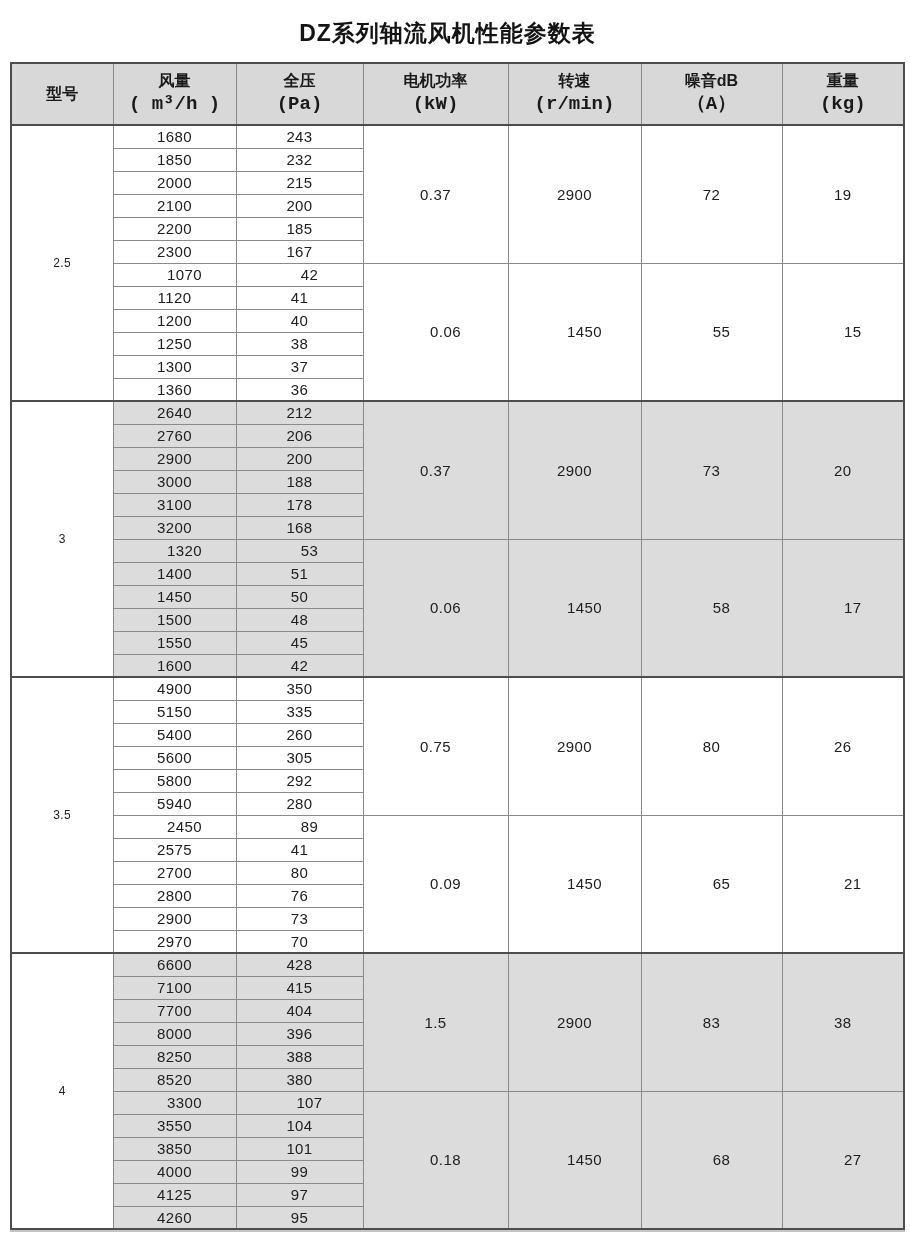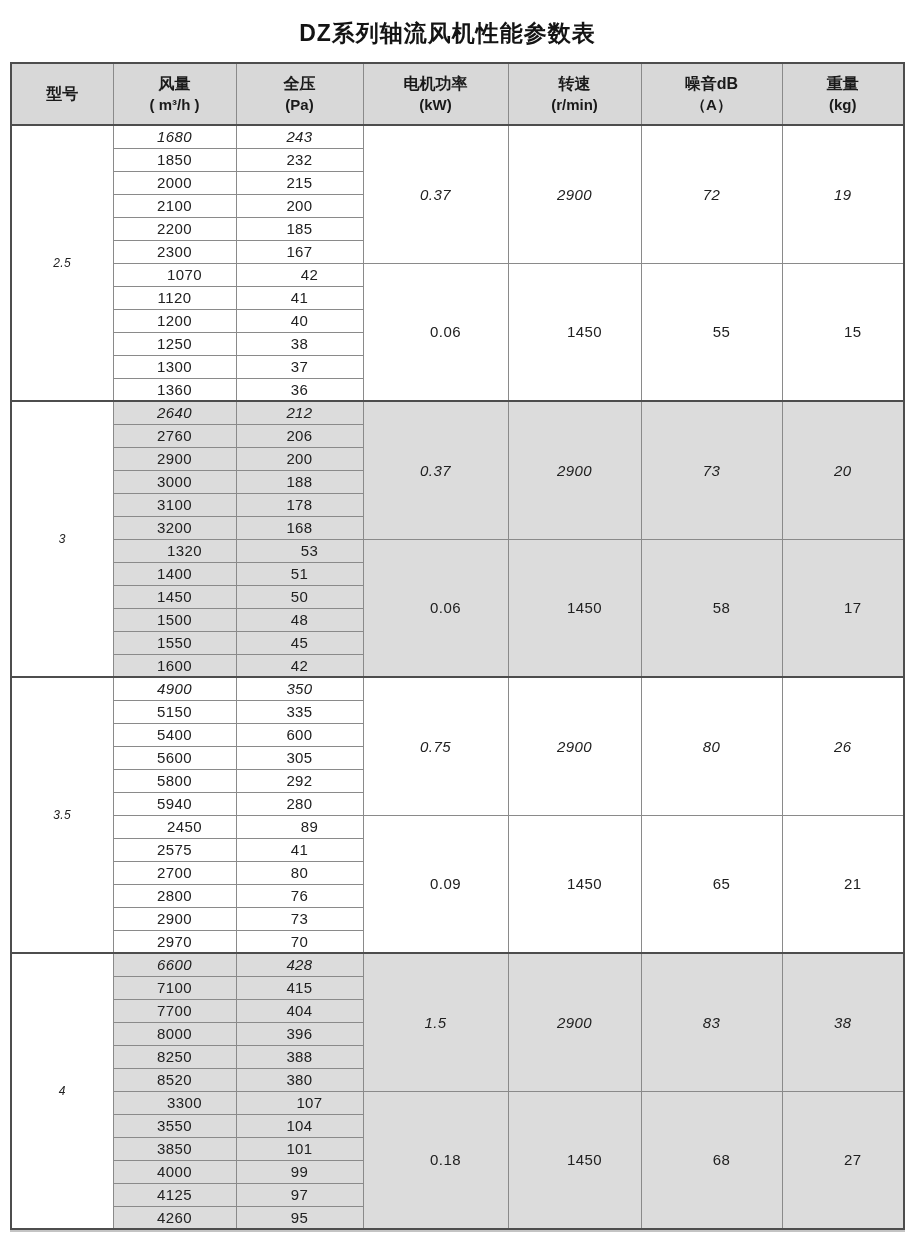--- a/index.html
+++ b/index.html
@@ -29,31 +29,31 @@
     vertical-align: middle;
     padding: 0;
     overflow: hidden;
   }
   thead tr { height: 62px; }
   th {
     background: #d8d8d8;
     font-size: 16px; font-weight: bold; line-height: 1.3;
     color: #1a1a1a;
   }
-  th .unit { font-size: 15px; font-weight: bold; }
+  th .unit { font-size: 19px; font-weight: bold; font-family: Liberation Mono, monospace; }
   th .unit:empty { display: none; }
   tbody tr { height: 23px; }
   tbody td {
     font-size: 15px; letter-spacing: 0.4px;
     background: #ffffff; color: #212121;
   }
   tr.shaded td { background: #dcdcdc; }
   tbody td.model { font-size: 12px; background: #ffffff; }
   tr.group-start td { border-top-color: #5a5a5a; padding-left: 20px; }
-  tr.section-start td { border-top: 2px solid #4d4d4d; font-style: italic; }
+  tr.section-start td { border-top: 2px solid #4d4d4d; }
 </style>
 </head>
 <body>
 
 <h1 class="title">DZ系列轴流风机性能参数表</h1>
 
 <table class="spec">
   <colgroup>
     <col style="width:102px">
     <col style="width:123px">
@@ -218,21 +218,21 @@
         <td rowspan="6">2900</td>
         <td rowspan="6">80</td>
         <td rowspan="6">26</td>
       </tr>
       <tr>
         <td>5150</td>
         <td>335</td>
       </tr>
       <tr>
         <td>5400</td>
-        <td>600</td>
+        <td>260</td>
       </tr>
       <tr>
         <td>5600</td>
         <td>305</td>
       </tr>
       <tr>
         <td>5800</td>
         <td>292</td>
       </tr>
       <tr>

